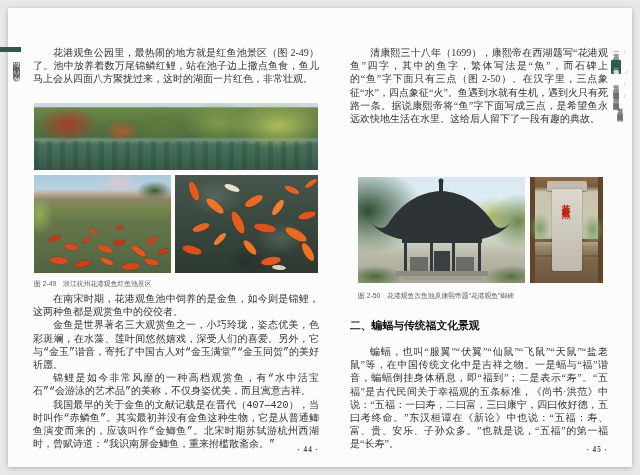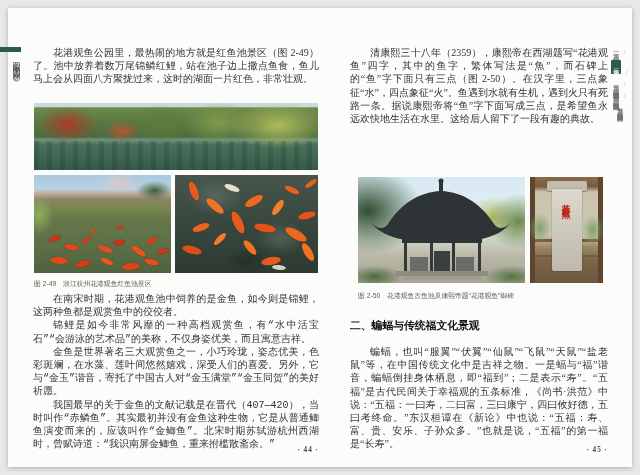--- a/index.html
+++ b/index.html
@@ -130,29 +130,29 @@
       <div class="fish" style="left: 86%; top: 38%; width: 18px; height: 7px; background: rgb(226, 84, 24); transform: rotate(-15deg);"></div>
       <div class="fish" style="left: 86%; top: 74%; width: 20px; height: 8px; background: rgb(239, 114, 36); transform: rotate(60deg);"></div>
       <div class="fish" style="left: 68%; top: 92%; width: 14px; height: 5px; background: rgb(216, 208, 192); transform: rotate(5deg);"></div>
       <div class="fish" style="left: 90%; top: 6%; width: 14px; height: 5px; background: rgb(230, 96, 32); transform: rotate(-35deg);"></div>
     </div>
 
   <div class="caption" style="left:34px;top:279px;width:284px;">图 2-49　浙江杭州花港观鱼红鱼池景区</div>
 
   <div class="tblock" style="left:33px;top:293px;width:286px;font-family:Liberation Mono, monospace;">
     <p>在南宋时期，花港观鱼池中饲养的是金鱼，如今则是锦鲤，这两种鱼都是观赏鱼中的佼佼者。</p>
+    <p>金鱼是世界著名三大观赏鱼之一，小巧玲珑，姿态优美，色彩斑斓，在水藻、莲叶间悠然嬉戏，深受人们的喜爱。另外，它与“金玉”谐音，寄托了中国古人对“金玉满堂”“金玉同贺”的美好祈愿。</p>
     <p>锦鲤是如今非常风靡的一种高档观赏鱼，有“水中活宝石”“会游泳的艺术品”的美称，不仅身姿优美，而且寓意吉祥。</p>
-    <p>金鱼是世界著名三大观赏鱼之一，小巧玲珑，姿态优美，色彩斑斓，在水藻、莲叶间悠然嬉戏，深受人们的喜爱。另外，它与“金玉”谐音，寄托了中国古人对“金玉满堂”“金玉同贺”的美好祈愿。</p>
     <p>我国最早的关于金鱼的文献记载是在晋代（407—420），当时叫作“赤鳞鱼”。其实最初并没有金鱼这种生物，它是从普通鲫鱼演变而来的，应该叫作“金鲫鱼”。北宋时期苏轼游杭州西湖时，曾赋诗道：“我识南屏金鲫鱼，重来拊槛散斋余。”</p>
   </div>
 
   <div class="pagenum" style="left:33px;top:446px;width:286px;">· 44 ·</div>
 
   <div class="tblock" style="left:350px;top:46px;width:258px;">
-    <p>清康熙三十八年（2359），康熙帝在西湖题写“花港观鱼”四字，其中的鱼字，繁体写法是“魚”，而石碑上的“鱼”字下面只有三点（图 2-50）。在汉字里，三点象征“水”，四点象征“火”。鱼遇到水就有生机，遇到火只有死路一条。据说康熙帝将“鱼”字下面写成三点，是希望鱼永远欢快地生活在水里。这给后人留下了一段有趣的典故。</p>
+    <p>清康熙三十八年（1699），康熙帝在西湖题写“花港观鱼”四字，其中的鱼字，繁体写法是“魚”，而石碑上的“鱼”字下面只有三点（图 2-50）。在汉字里，三点象征“水”，四点象征“火”。鱼遇到水就有生机，遇到火只有死路一条。据说康熙帝将“鱼”字下面写成三点，是希望鱼永远欢快地生活在水里。这给后人留下了一段有趣的典故。</p>
   </div>
 
   <div class="photo pavilion-photo" style="left:358px;top:177px;width:167px;height:106px;">
     <svg viewBox="0 0 167 106" preserveAspectRatio="none">
       <rect x="81" y="4" width="4" height="12" fill="#2e3336"></rect>
       <circle cx="83" cy="4" r="2.5" fill="#2e3336"></circle>
       <path d="M83 14 C60 15 42 28 30 47 C26 53 18 52 13 45 C22 60 50 66 83 66 C116 66 144 60 153 45 C148 52 140 53 136 47 C124 28 106 15 83 14 Z" fill="#2e3336"></path>
       <rect x="44" y="62" width="80" height="4" fill="#2e3336"></rect>
       <rect x="46" y="64" width="3" height="30" fill="#33383b"></rect>
       <rect x="72" y="66" width="3" height="30" fill="#33383b"></rect>

